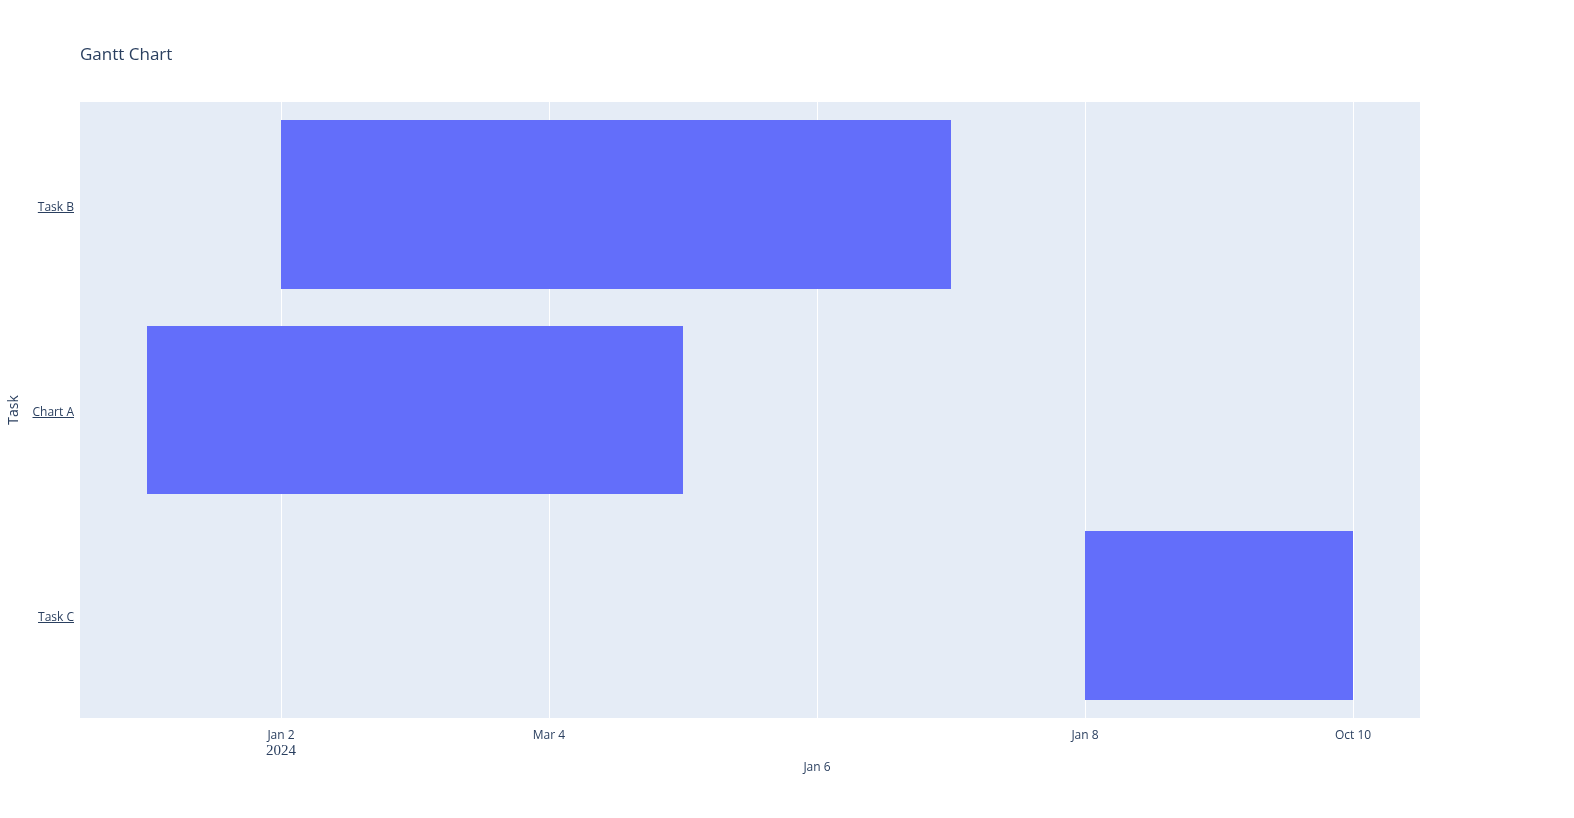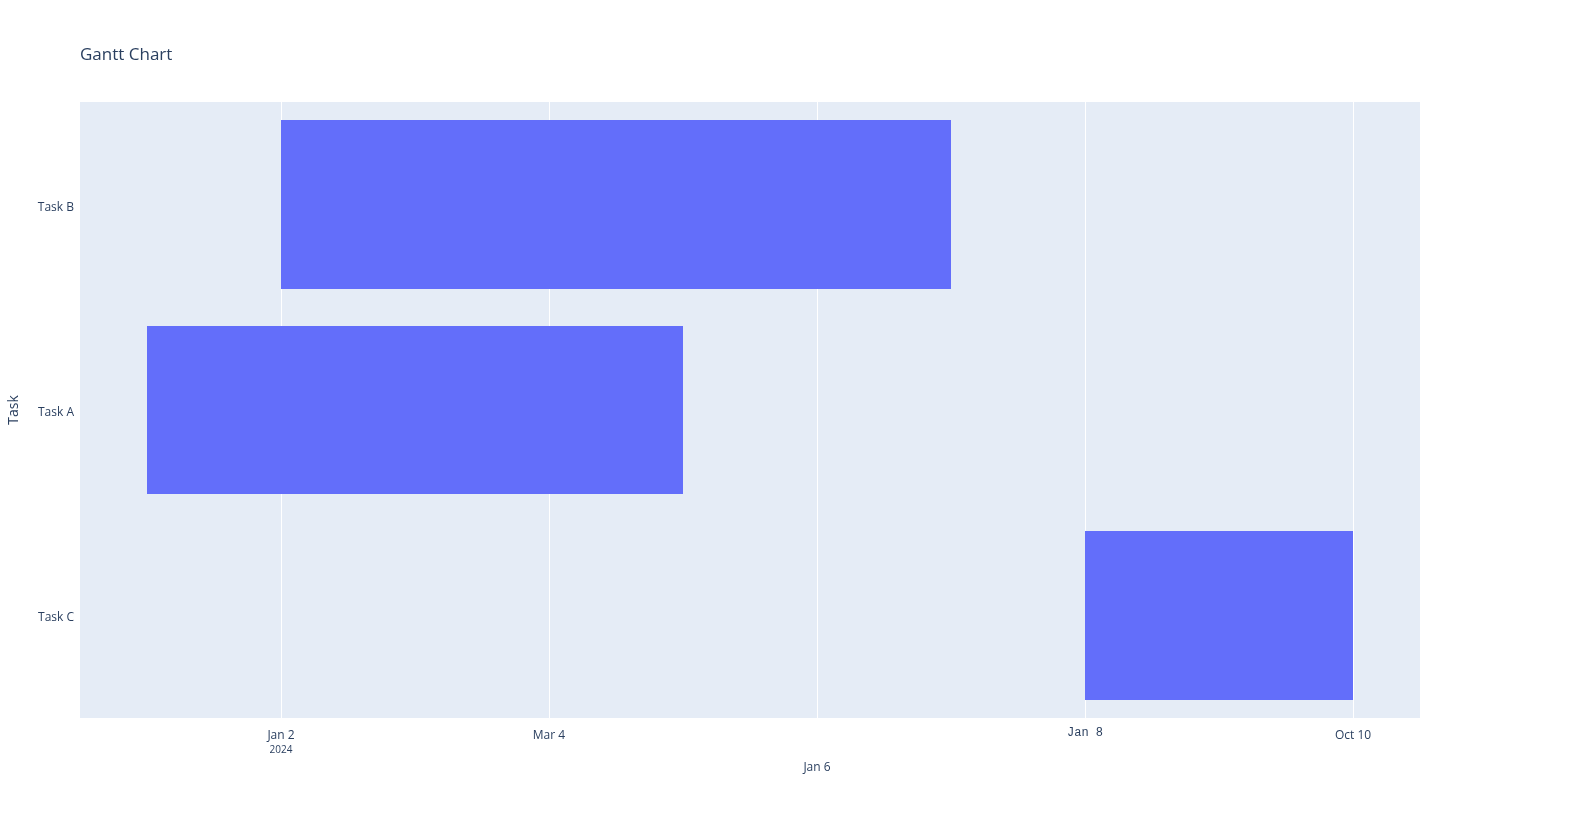--- a/index.html
+++ b/index.html
@@ -53,37 +53,39 @@
       font-size: 14px;
       color: #2a3f5f;
     }
     .y-tick {
       position: absolute;
       right: 1500px;
       font-size: 12px;
       color: #2a3f5f;
       text-align: right;
       width: 60px;
+      text-decoration: underline;
     }
     .x-tick {
       position: absolute;
       top: 710px;
       font-size: 12px;
       color: #2a3f5f;
       text-align: right;
       transform: translateX(-50%);
       white-space: nowrap;
     }
     .x-year {
       position: absolute;
       top: 726px;
-      font-size: 10px;
+      font-size: 15px;
       color: #2a3f5f;
       text-align: center;
       transform: translateX(-50%);
+      font-family: Liberation Serif, serif;
     }
     .watermark {
       position: absolute;
       right: 16px;
       bottom: 14px;
       font-size: 22px;
       color: rgba(120,120,120,0.55);
       font-family: Arial, "Microsoft YaHei", sans-serif;
       letter-spacing: 0.5px;
     }
@@ -101,21 +103,21 @@
       <div class="gridline" style="left: 469px;"></div>
       <div class="gridline" style="left: 737px;"></div>
       <div class="gridline" style="left: 1005px;"></div>
       <div class="gridline" style="left: 1273px;"></div>
       <div class="bar" style="left: 201px; width: 670px; top: 18.48px; height: 168.373px; background: rgb(99, 110, 250);"></div>
       <div class="bar" style="left: 67px; width: 536px; top: 223.813px; height: 168.373px; background: rgb(99, 110, 250);"></div>
       <div class="bar" style="left: 1005px; width: 268px; top: 429.147px; height: 168.373px; background: rgb(99, 110, 250);"></div>
     </div>
 
 <div class="y-tick" style="top: 181.667px;">Task B</div>
-    <div class="y-tick" style="top: 387px;">Task A</div>
+    <div class="y-tick" style="top: 387px;">Chart A</div>
     <div class="y-tick" style="top: 592.333px;">Task C</div>
     <div class="x-tick" style="left: 281px;">Jan 2</div>
     <div class="x-tick" style="left: 549px;">Mar 4</div>
     <div class="x-tick" style="left: 817px; margin-top: 32px;">Jan 6</div>
-    <div class="x-tick" style="left: 1085px; font-family: Liberation Mono, monospace;">Jan 8</div>
+    <div class="x-tick" style="left: 1085px;">Jan 8</div>
     <div class="x-tick" style="left: 1353px;">Oct 10</div>
     <div class="x-year" style="left: 281px;">2024</div>
   </div>
 
 </body></html>

